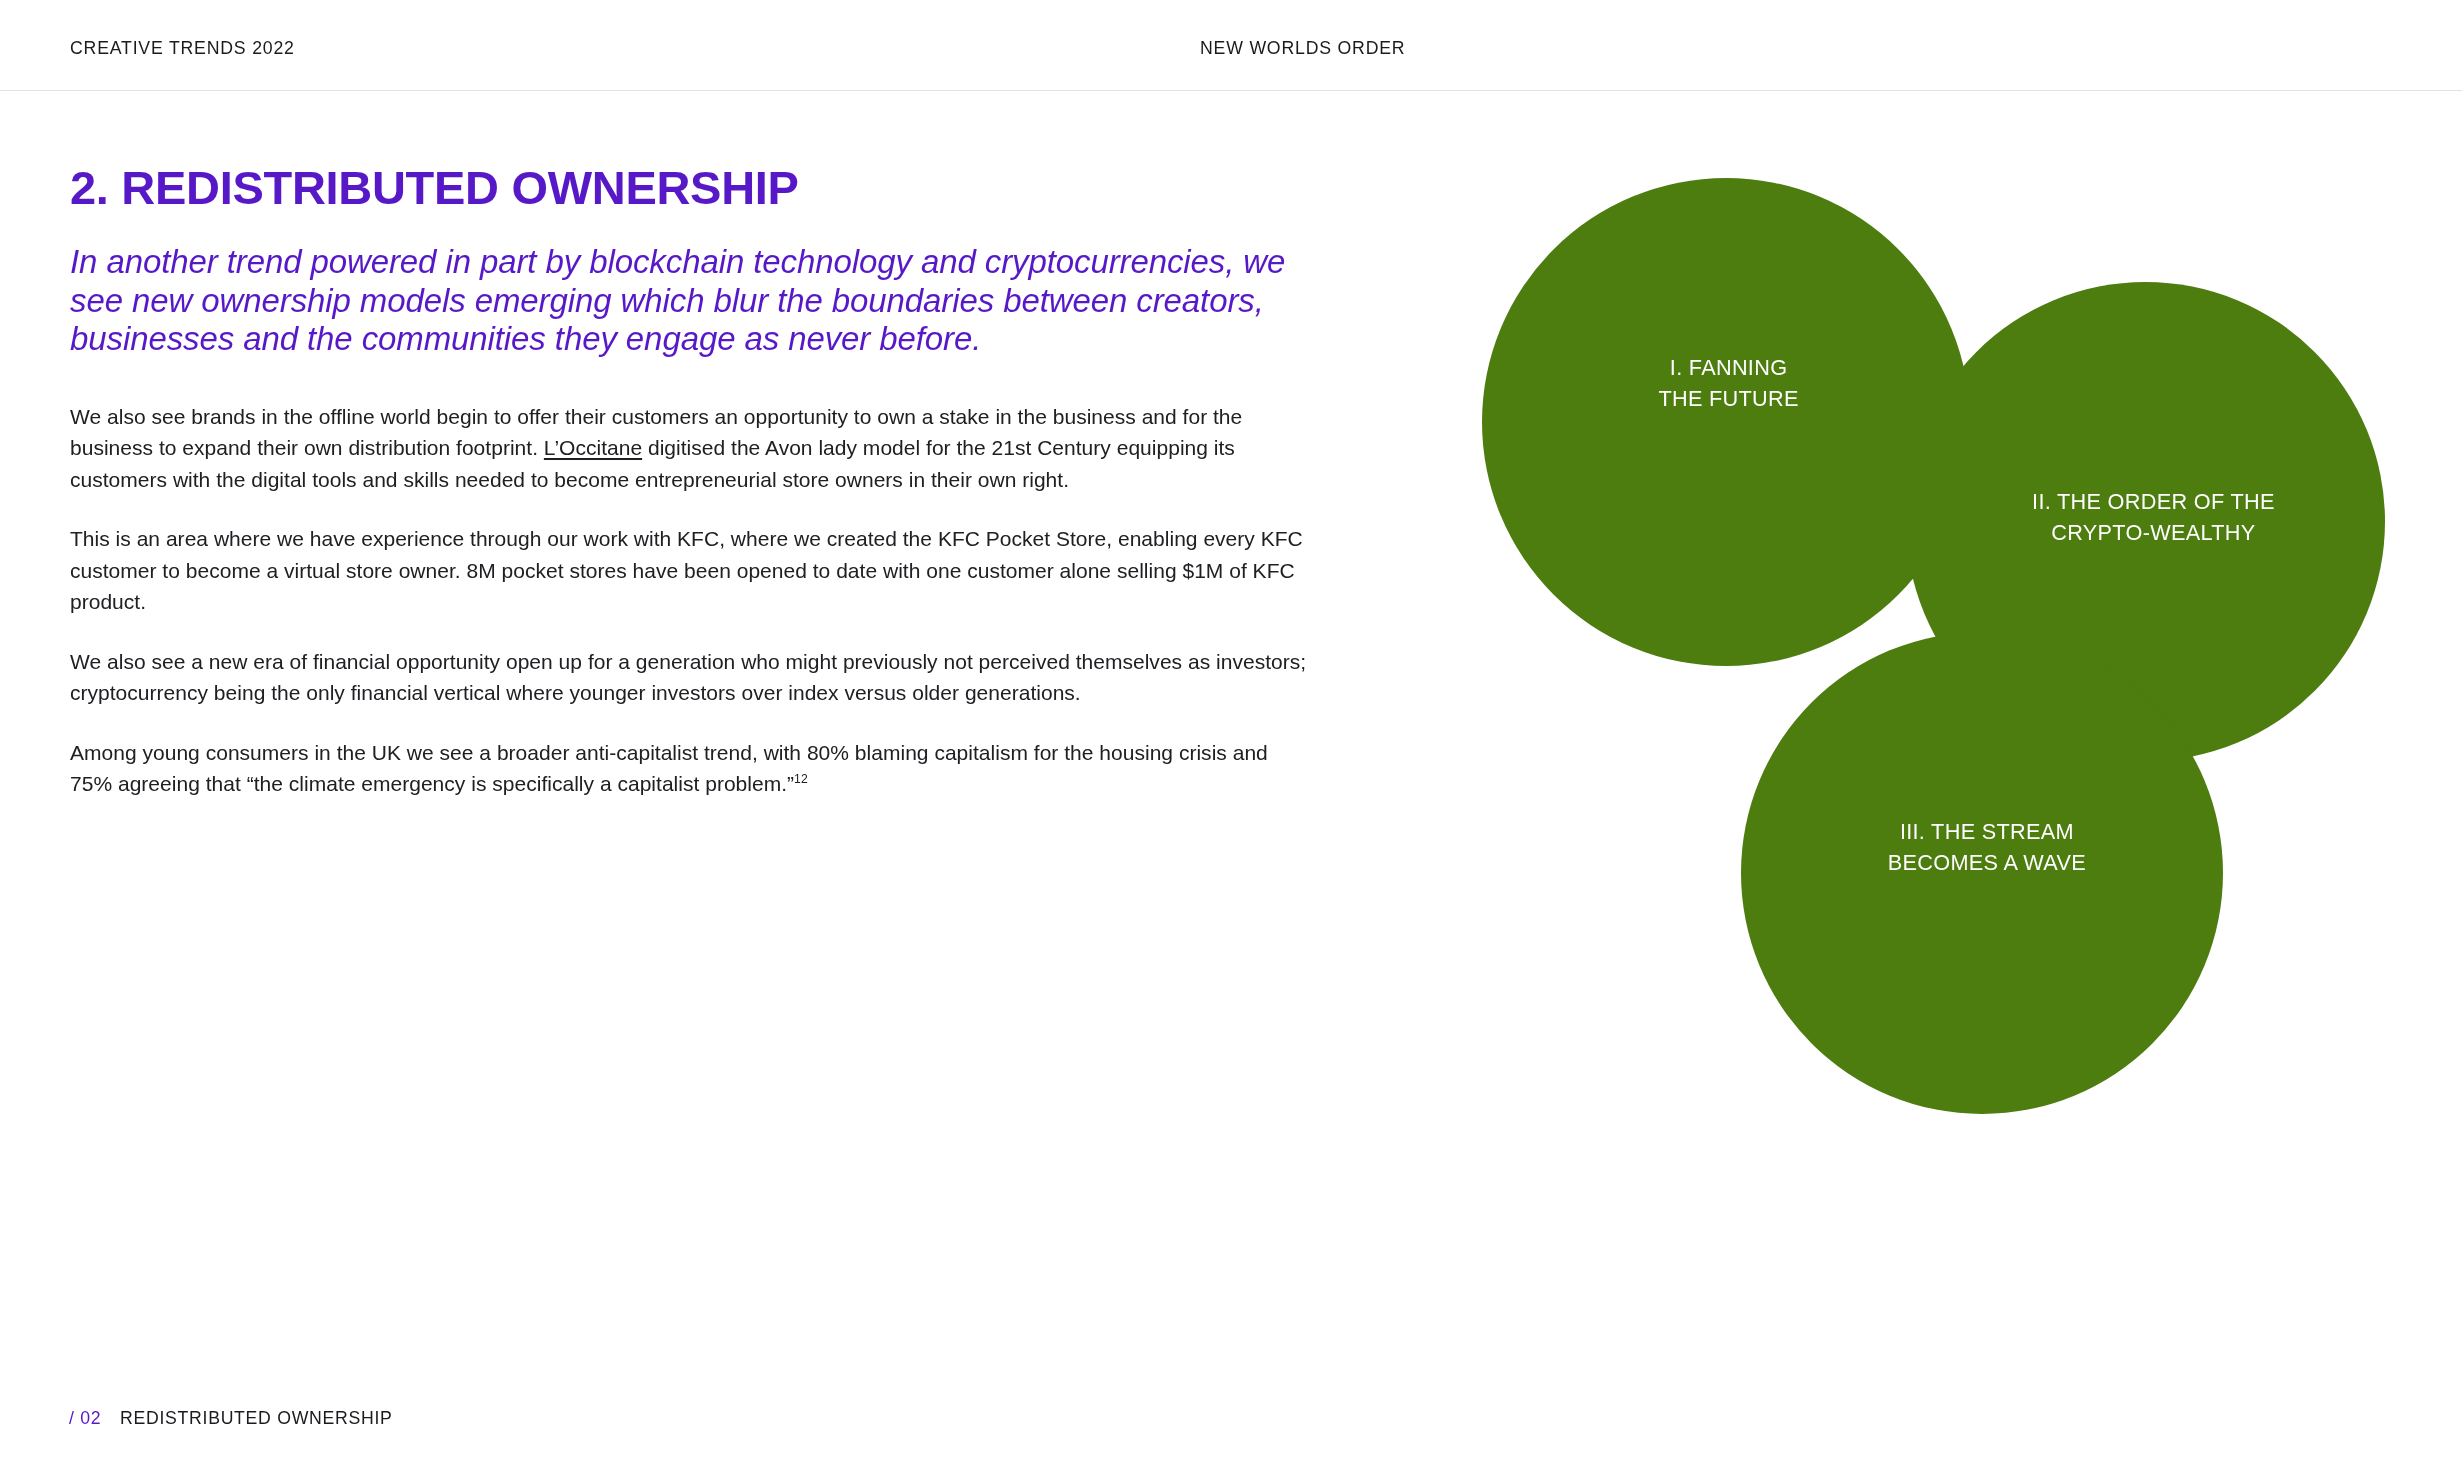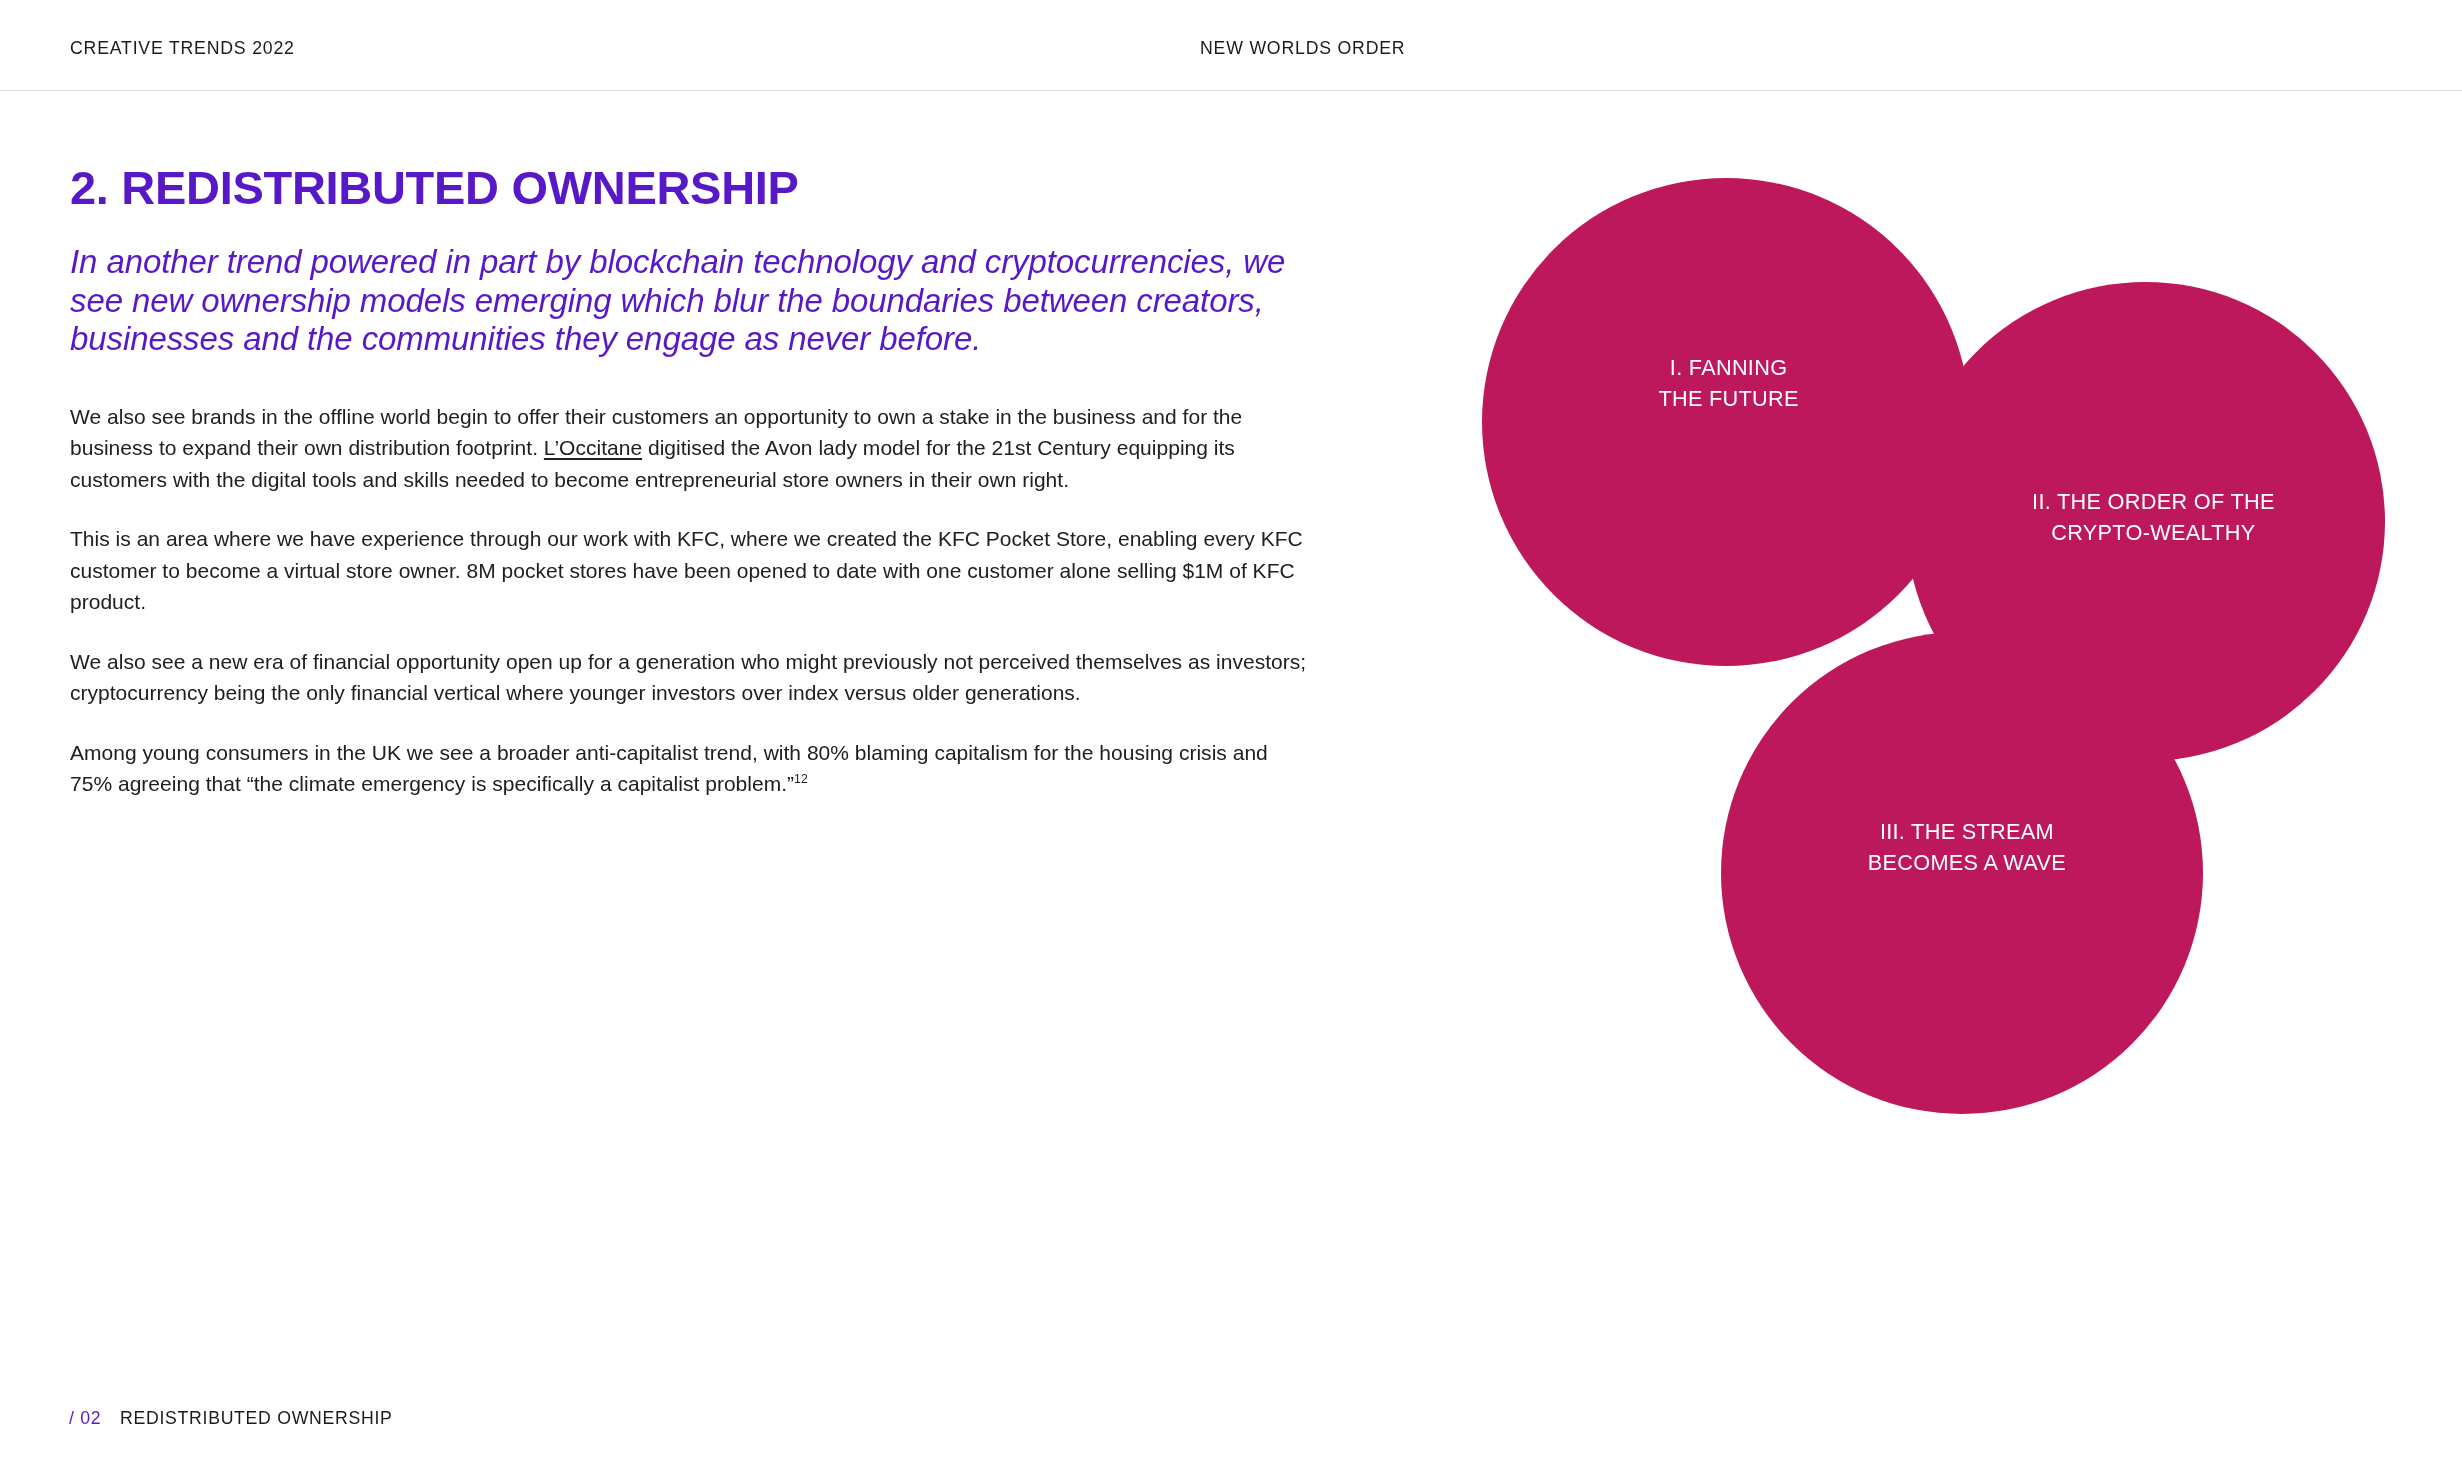--- a/index.html
+++ b/index.html
@@ -93,21 +93,21 @@
   .venn {
     position: absolute;
     left: 1453px;
     top: 138px;
     width: 1059px;
     height: 1034px;
   }
   .circle {
     position: absolute;
     border-radius: 50%;
-    background: #be185d;
+    background: #4d7c0f;
     display: flex;
     align-items: center;
     justify-content: center;
   }
   .circle-label {
     color: #ffffff;
     font-size: 21.7px;
     line-height: 1.42;
     letter-spacing: 0.3px;
     text-align: center;
@@ -121,21 +121,21 @@
   }
   #circle-1 .circle-label { transform: translate(3px, -38px); }
   
   #circle-2 {
     left: 453px; top: 144px;
     width: 479px; height: 479px;
   }
   #circle-2 .circle-label { transform: translate(7.9px, -3.9px); }
   
   #circle-3 {
-    left: 268px; top: 494px;
+    left: 288px; top: 494px;
     width: 482px; height: 482px;
   }
   #circle-3 .circle-label { transform: translate(4.9px, -24.6px); }
 
   
   .page-footer {
     position: absolute;
     left: 69px;
     top: 1408px;
     display: flex;

